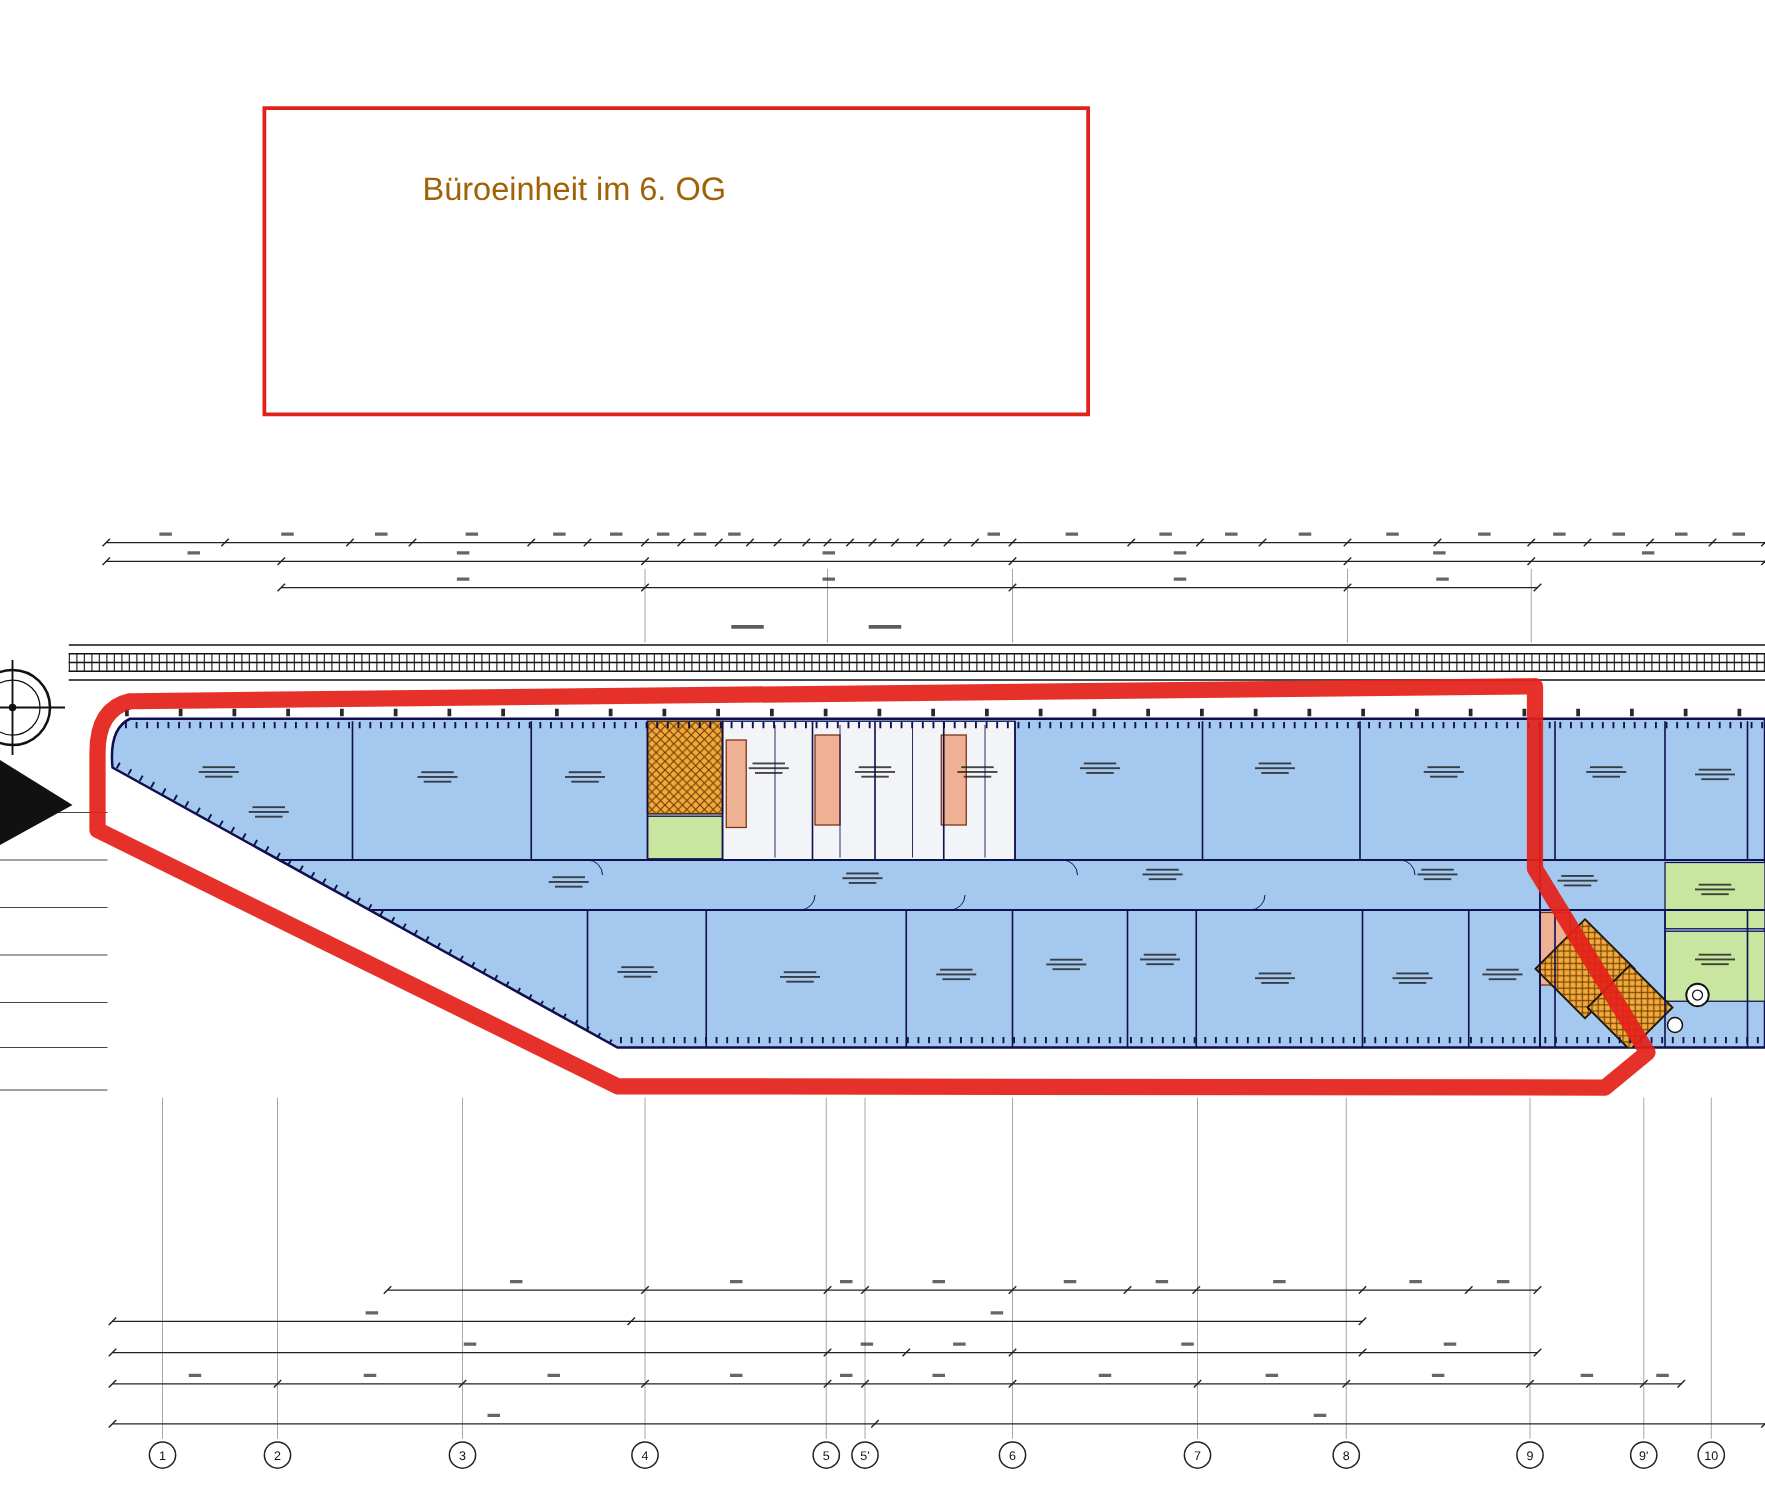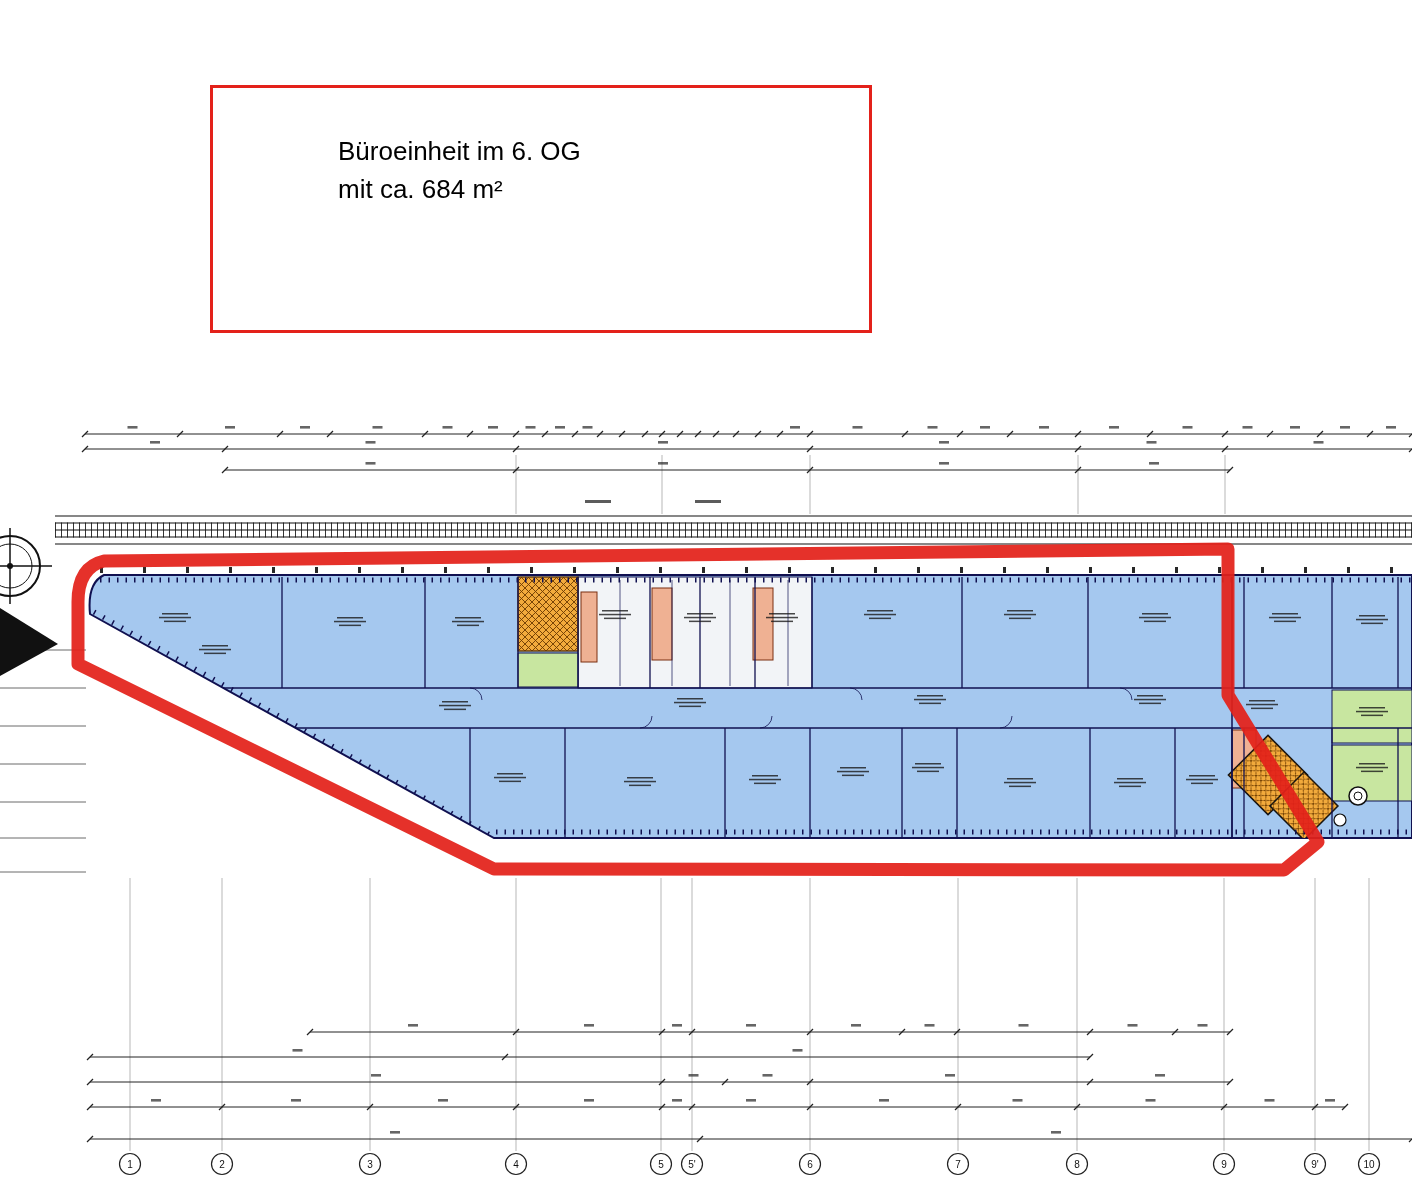--- a/index.html
+++ b/index.html
@@ -1,20 +1,20 @@
 <!DOCTYPE html>
 <html><head>
 <meta charset="utf-8">
 <style>
   html,body{margin:0;padding:0;background:#ffffff;}
   #page{position:relative;width:1412px;height:1204px;background:#ffffff;overflow:hidden;
         font-family:"Liberation Sans", sans-serif;}
   #annotation-box{position:absolute;left:210px;top:85px;width:662px;height:248px;
         border:3px solid #e3211a;background:#ffffff;box-sizing:border-box;}
-  #annotation-text{position:absolute;left:125px;top:44px;font-size:26px;line-height:38px;color:#000000;}
+  #annotation-text{position:absolute;left:125px;top:44px;font-size:26px;line-height:38px;color:#a16207;}
   svg{position:absolute;left:0;top:0;}
 </style>
 </head>
 <body>
 
 <div id="page">
 
   <svg id="plan" width="1412" height="1204" viewBox="0 0 1412 1204">
     <defs>
       <clipPath id="bclip">
@@ -390,17 +390,16 @@
         <circle cx="1315" cy="1164" r="10.5" fill="#fff" stroke="#222" stroke-width="1.2"></circle>
         <text x="1315" y="1168" text-anchor="middle" font-size="10" fill="#111" font-family="Liberation Sans, sans-serif">9'</text>
         <circle cx="1369" cy="1164" r="10.5" fill="#fff" stroke="#222" stroke-width="1.2"></circle>
         <text x="1369" y="1168" text-anchor="middle" font-size="10" fill="#111" font-family="Liberation Sans, sans-serif">10</text>
       </g>
   </svg>
 
   <div id="annotation-box">
     <div id="annotation-text">
       <div>Büroeinheit im 6. OG</div>
-      <div>mit ca. 684 m²</div>
     </div>
   </div>
 
 </div>
 
 </body></html>

